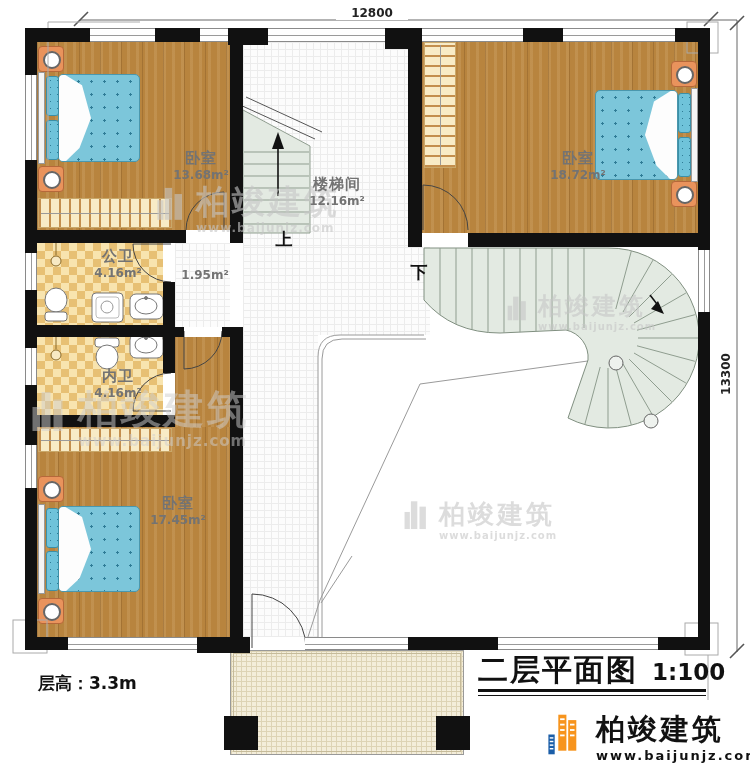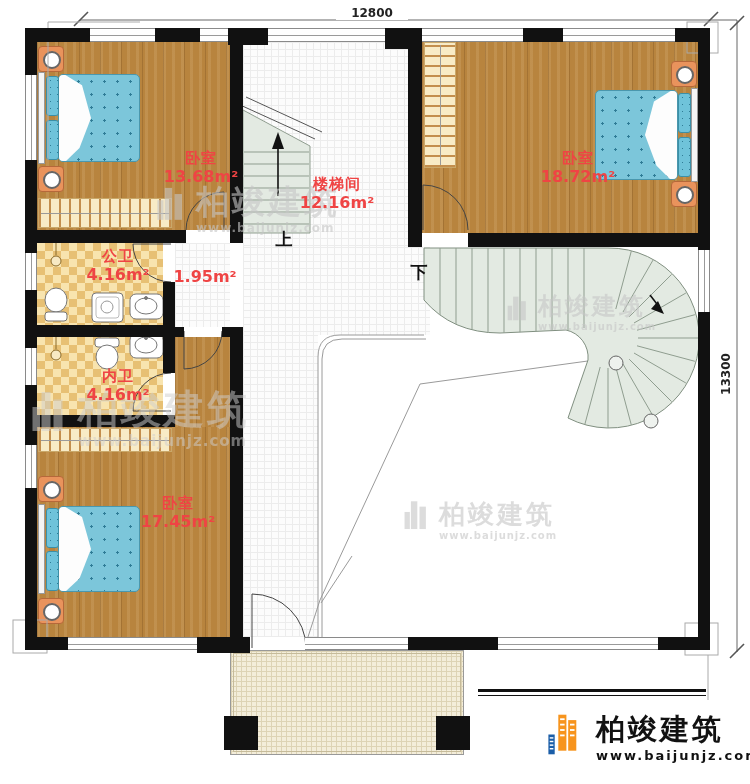--- a/index.html
+++ b/index.html
@@ -45,23 +45,23 @@
   .pillow{position:absolute;width:13px;height:40px;background:#6fc3da;border:1px solid #3c8fa6;
     border-radius:3px;box-sizing:border-box;
     background-image:radial-gradient(circle,#2f7c96 .8px,transparent 1px);background-size:7px 7px;}
   .duvet{position:absolute;background:#7cc6da;border:1px solid #4a97ad;border-radius:5px;box-sizing:border-box;
     background-image:radial-gradient(circle,#2f7c96 1px,transparent 1.3px);background-size:13px 13px;overflow:hidden;}
   .duvet.foldL::after{content:"";position:absolute;left:0;top:0;bottom:0;width:32px;background:#fdfdfd;
     clip-path:polygon(0 0,20% 0,72% 12%,100% 50%,64% 85%,22% 100%,0 100%);}
   .duvet.foldR::after{content:"";position:absolute;right:0;top:0;bottom:0;width:32px;background:#fdfdfd;
     clip-path:polygon(100% 0,80% 0,28% 12%,0 50%,36% 85%,78% 100%,100% 100%);}
   
-  .rlabel{position:absolute;text-align:center;color:#ef4444;font-weight:bold;line-height:1.18;}
+  .rlabel{position:absolute;text-align:center;color:#737373;font-weight:bold;line-height:1.18;}
   .rname{font-size:15px;letter-spacing:1px;}
-  .rarea{font-size:16px;}
+  .rarea{font-size:12px;}
   .updown{position:absolute;font-size:17px;font-weight:bold;color:#111;}
   .dim{position:absolute;font-size:12px;font-weight:bold;color:#222;background:#fff;padding:0 4px;}
   
   .wm{position:absolute;display:flex;align-items:center;gap:7px;color:#c6c6c6;opacity:.6;pointer-events:none;}
   .wm .wtxt{font-weight:bold;letter-spacing:3px;line-height:1;}
   .wm .wurl{font-weight:bold;letter-spacing:1px;margin-top:3px;}
   
   .info{position:absolute;left:38px;top:669px;font-size:17px;font-weight:bold;color:#111;line-height:1.75;}
   .title{position:absolute;left:478px;top:650px;color:#111;white-space:nowrap;}
   .title .t1{font-size:30px;font-weight:bold;letter-spacing:2px;}
@@ -363,22 +363,26 @@
     <div class="rname">卧室</div>
     <div class="rarea">17.45m²</div>
   </div>
   <div class="updown" style="left:269px;top:228px;width:30px;text-align:center;">上</div>
   <div class="updown" style="left:404px;top:261px;width:30px;text-align:center;">下</div>
 
   <div class="dim" style="left:336px;top:6px;width:64px;text-align:center;">12800</div>
   <div class="dim" style="left:697px;top:367px;width:50px;text-align:center;transform:rotate(-90deg);">13300</div>
 
   <div class="info">
-  </div>
-
+    <div><span>层高：</span><span>3.3m</span></div>
+  </div>
+
+  <div class="title">
+    <span class="t1">二层平面图</span><span class="t2">1:100</span>
+  </div>
   <div class="tline1"></div>
   <div class="tline2"></div>
 
   <div class="logo">
     <svg width="54" height="62" viewBox="0 0 60 66">
       <path d="M14,8 A26,26 0 1 0 56,44 A21,21 0 1 1 14,8 Z" fill="#1b5ea8"></path>
       <rect x="16" y="28" width="7" height="22" fill="#1b5ea8"></rect>
       <rect x="17.5" y="31" width="4" height="1.6" fill="#fff"></rect>
         <rect x="17.5" y="35" width="4" height="1.6" fill="#fff"></rect>
       <rect x="17.5" y="39" width="4" height="1.6" fill="#fff"></rect>

